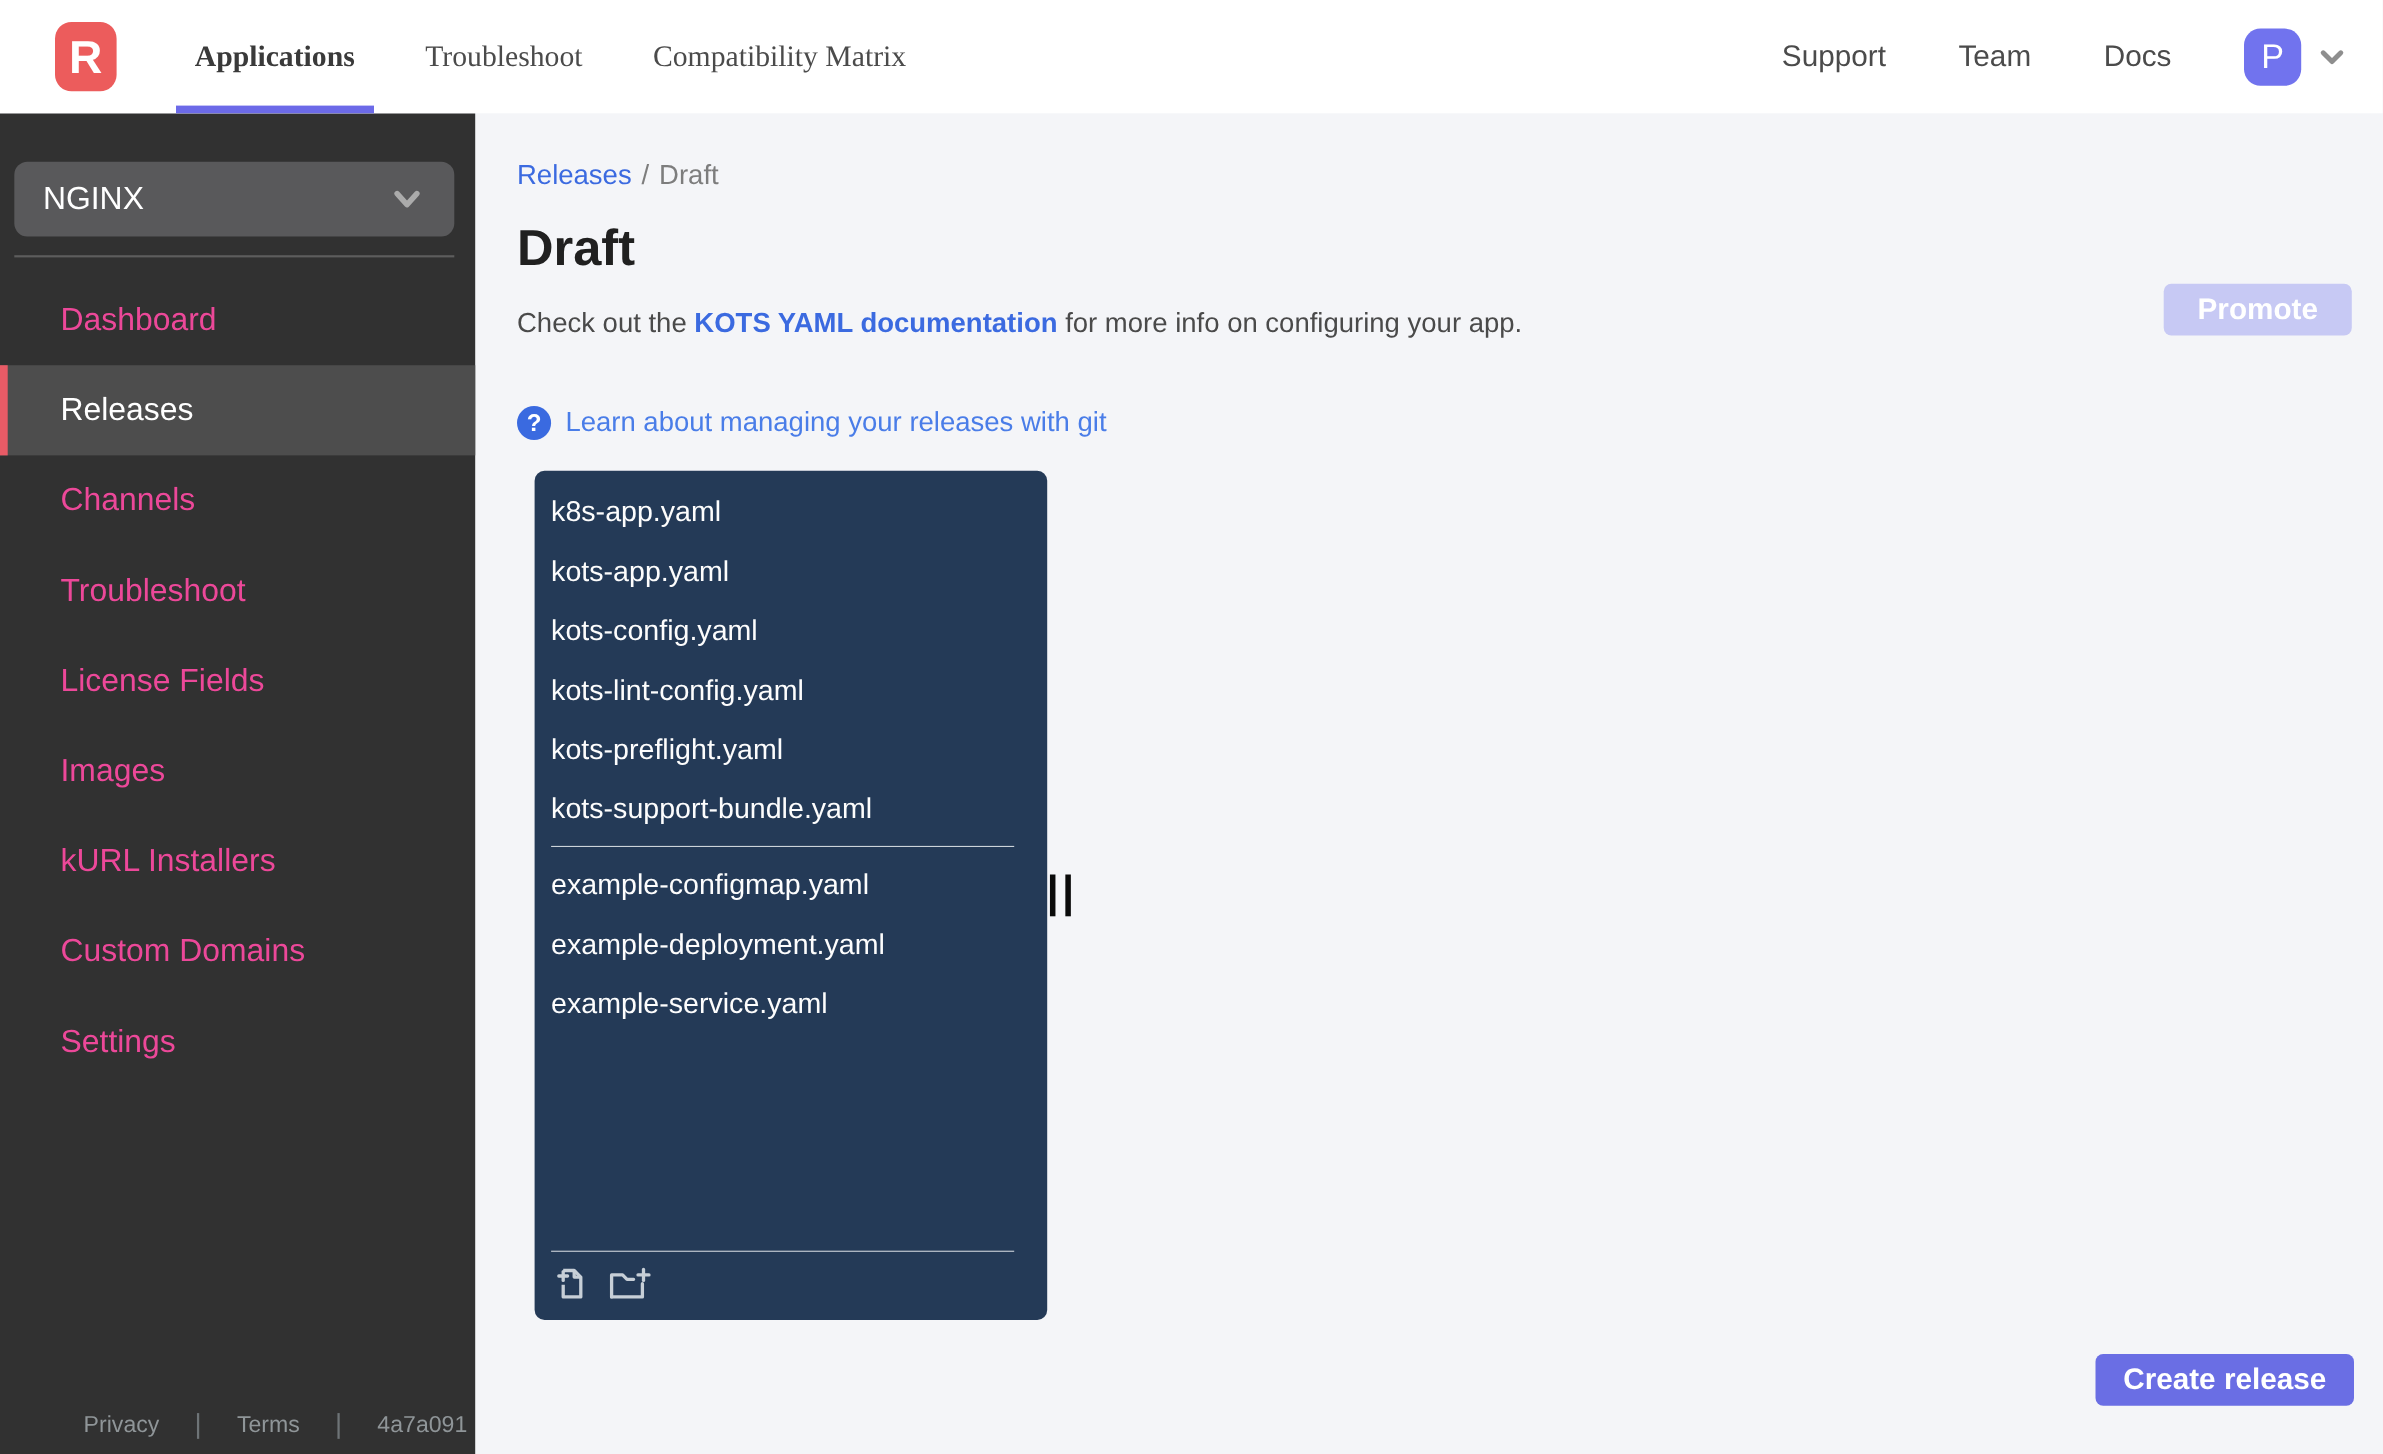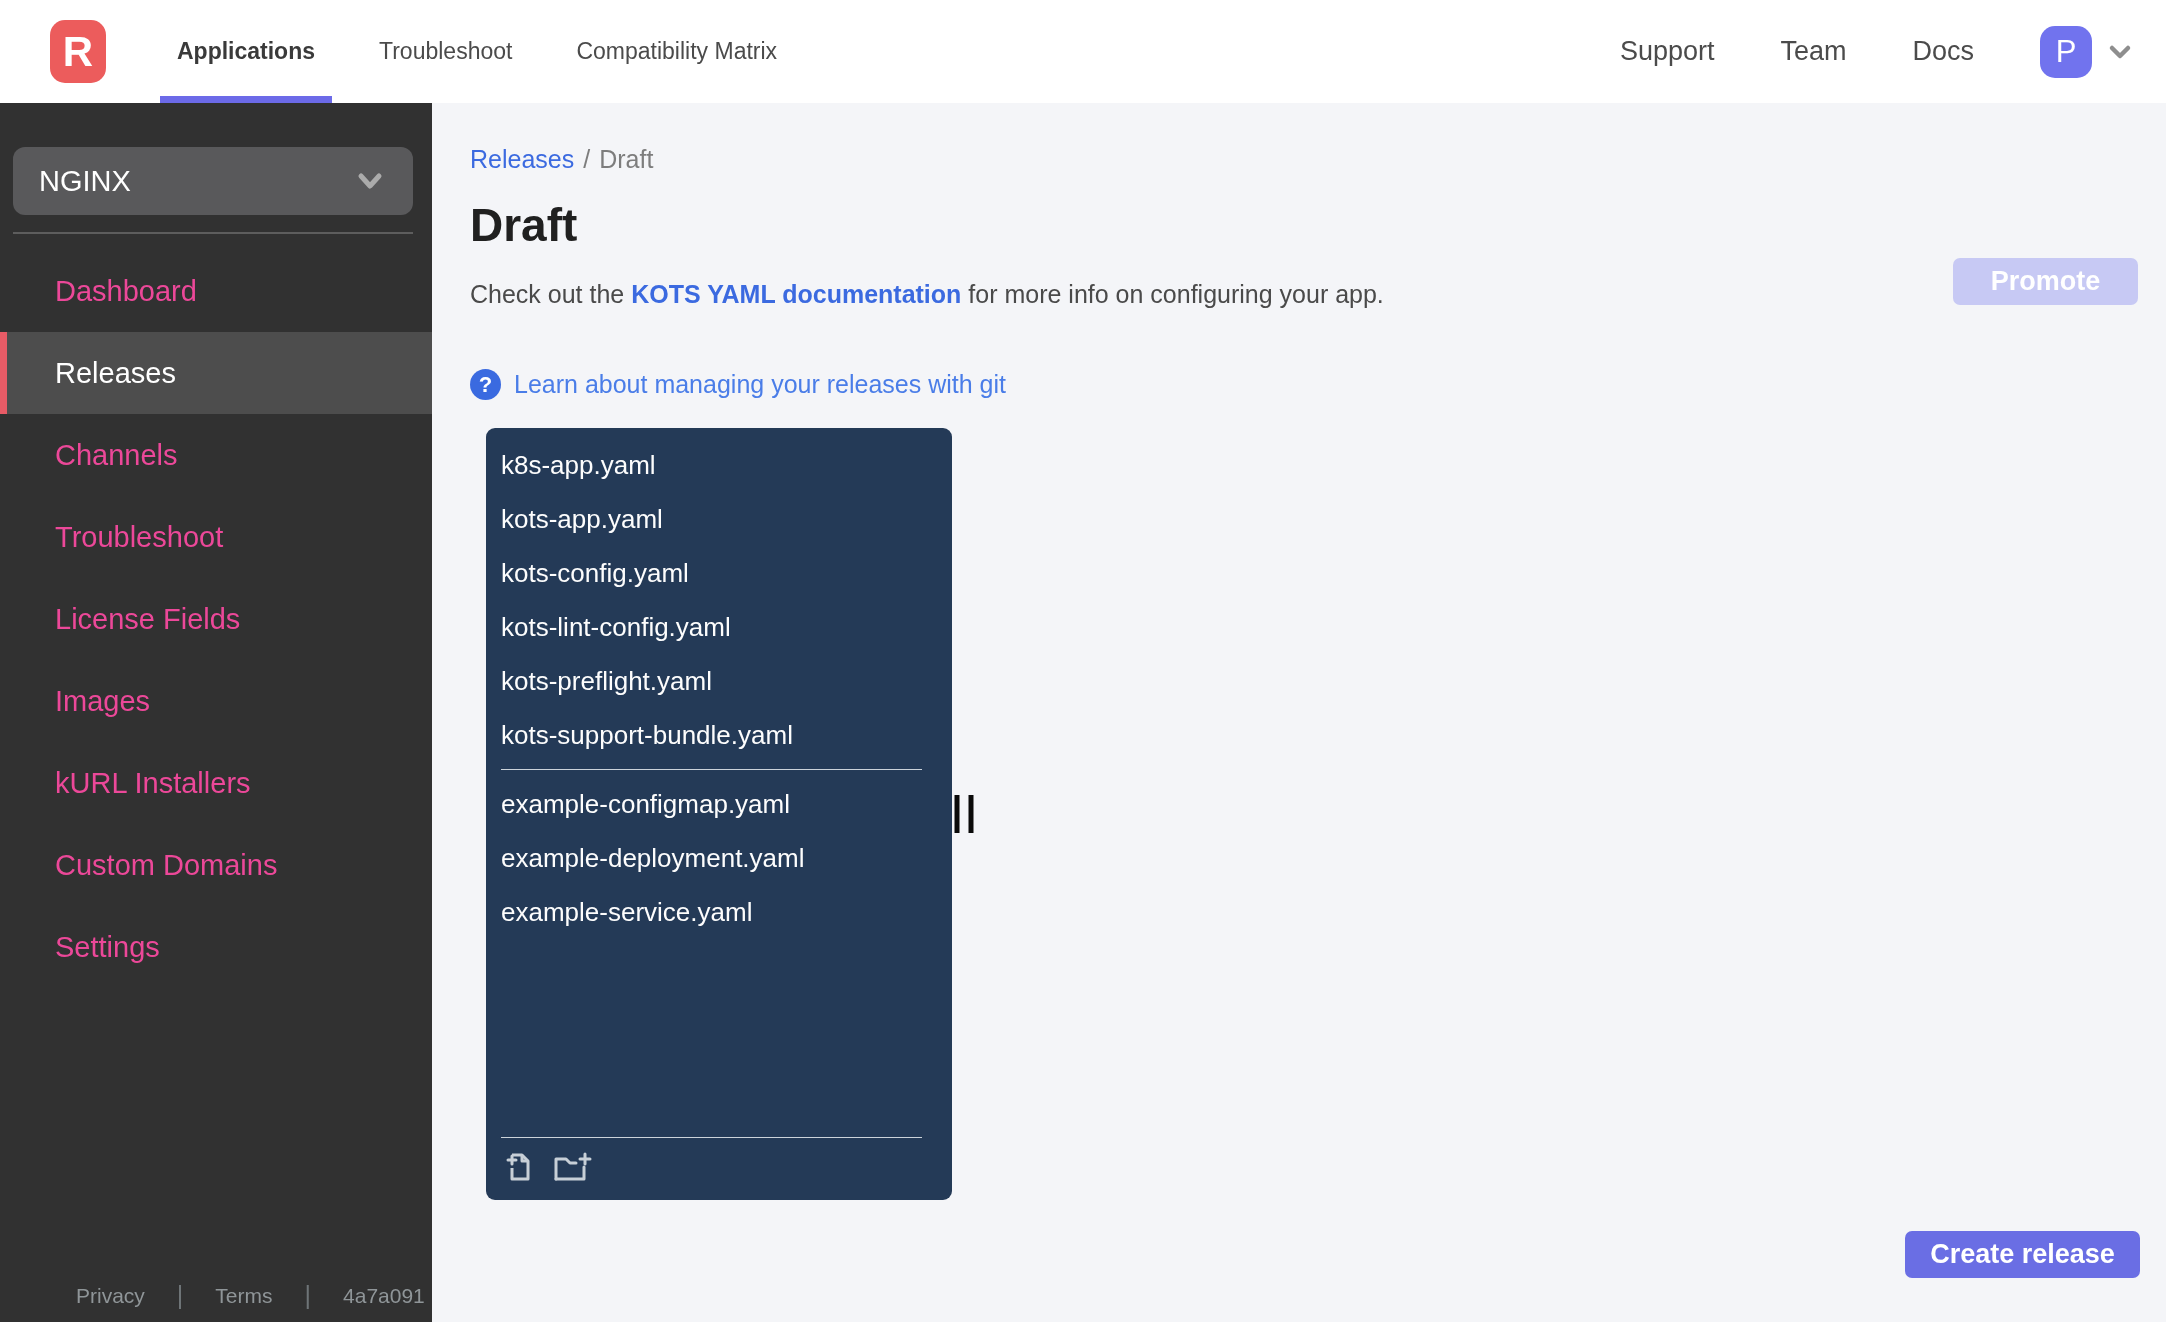--- a/index.html
+++ b/index.html
@@ -19,21 +19,21 @@
   }
   .logo {
     align-self: center; margin-left: 50px; width: 56px; height: 63px;
     border-radius: 15px; background: #ec5c5c; color: #fff;
     font-size: 42px; font-weight: 700;
     display: flex; align-items: center; justify-content: center; flex: none;
   }
   .tabs { display: flex; margin-left: 54px; }
   .tab {
     position: relative; display: flex; align-items: center;
-    padding: 0 17px; margin-right: 30px; font-size: 23px; color: #4b4b4b; cursor: pointer;
+    padding: 0 17px; margin-right: 30px; font-size: 27px; color: #4b4b4b; cursor: pointer; font-family: Liberation Serif, serif;
   }
   .tab.active { font-weight: 700; color: #3a3a3a; }
   .tab.active::after {
     content: ""; position: absolute; left: 0; right: 0; bottom: 0;
     height: 7px; background: #6c6ae8;
   }
   .nav-right { margin-left: auto; display: flex; align-items: center; margin-right: 30px; }
   .nav-link { font-size: 27px; color: #4b4b4b; margin-right: 66px; cursor: pointer; }
   .avatar {
     width: 52px; height: 52px; border-radius: 15px; background: #7173ee;
@@ -74,21 +74,21 @@
   
   .main {
     position: absolute; left: 432px; top: 103px; right: 0; bottom: 0;
     padding-left: 38px;
   }
   .breadcrumb { margin-top: 42px; font-size: 25px; color: #7d7d7d; }
   .breadcrumb a { color: #3b6ae0; }
   .breadcrumb .sep { margin: 0 9px; color: #7d7d7d; }
   .page-title { margin-top: 24px; font-size: 46px; font-weight: 700; color: #202020; }
   .promote-btn {
-    position: absolute; top: 155px; right: 28px; width: 185px; height: 47px;
+    position: absolute; top: 155px; right: 28px; width: 171px; height: 47px;
     background: #c7c9f4; border: none; border-radius: 7px;
     color: #ffffff; font-size: 27px; font-weight: 700; font-family: inherit;
   }
   .desc { margin-top: 28px; font-size: 25px; color: #4a4a4a; }
   .desc a { color: #3b6ae0; font-weight: 700; }
   .help-row { margin-top: 60px; display: flex; align-items: center; gap: 13px; }
   .help-icon {
     width: 31px; height: 31px; border-radius: 50%; background: #3a6ae0;
     color: #fff; font-size: 22px; font-weight: 700;
     display: flex; align-items: center; justify-content: center; flex: none;

